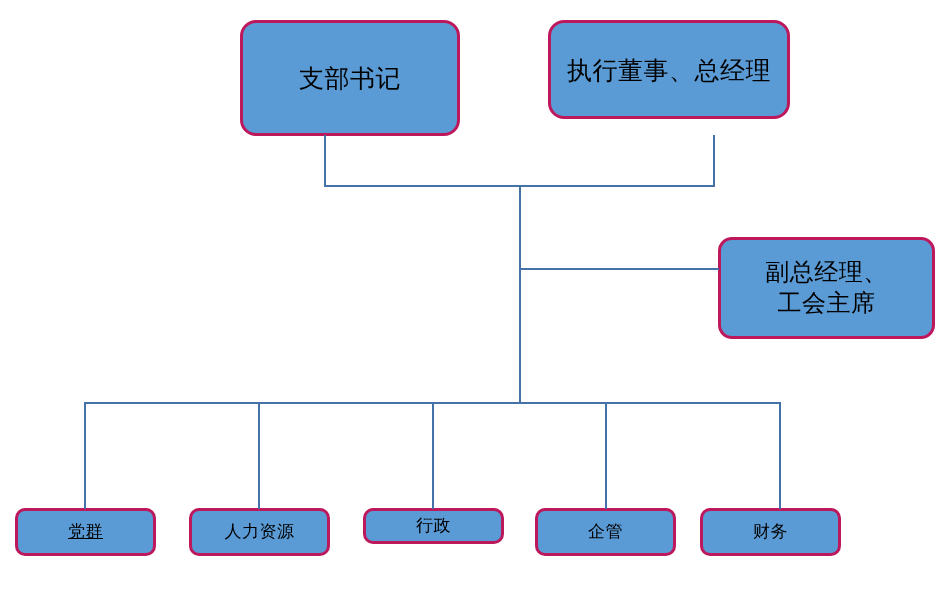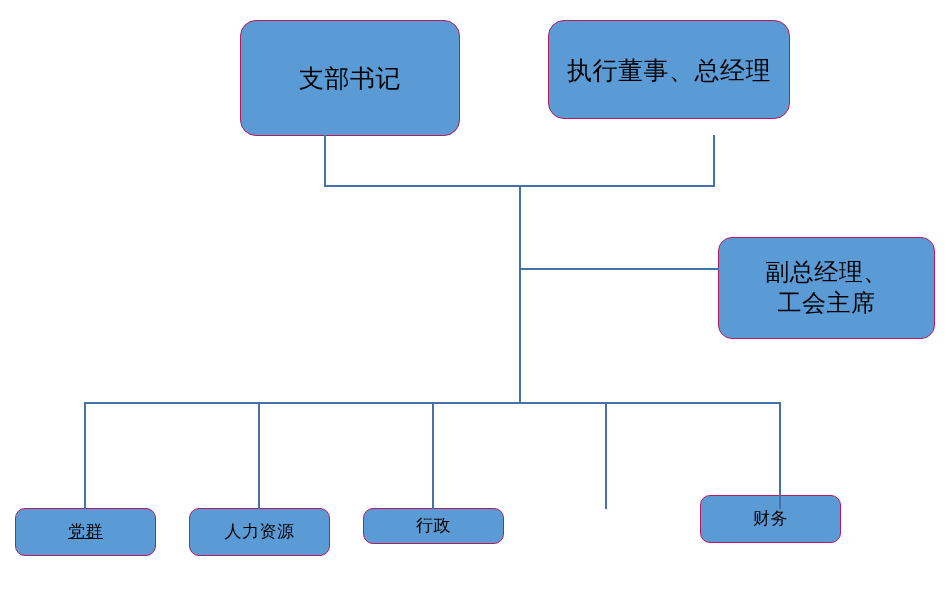--- a/index.html
+++ b/index.html
@@ -14,21 +14,21 @@
     position: relative;
     width: 946px;
     height: 600px;
     background: #ffffff;
     overflow: hidden;
   }
   .node {
     position: absolute;
     box-sizing: border-box;
     background: #5B9BD5;
-    border: 1px solid #be185d;
+    border: 3px solid #be185d;
     border-radius: 12px;
     display: flex;
     align-items: center;
     justify-content: center;
     text-align: center;
     color: #000000;
     line-height: 1.28;
     padding: 2px 6px;
     white-space: pre-line;
     letter-spacing: 0.5px;
@@ -67,22 +67,23 @@
 
   <div class="node level-2" style="left:718px; top:228px; width:217px; height:102px;margin-top:9px;">副总经理、
 工会主席</div>
 
   <div class="node level-3" style="left:15px; top:508px; width:141px; height:48px;text-decoration:underline;">党群</div>
 
   <div class="node level-3" style="left:189px; top:508px; width:141px; height:48px;">人力资源</div>
 
   <div class="node level-3" style="left:363px; top:508px; width:141px; height:36px;">行政</div>
 
+  <div class="node level-3" style="left:535px; top:508px; width:141px; height:48px;">企管</div>
 
-  <div class="node level-3" style="left:700px; top:495px; width:141px; height:48px;">财务</div>
+  <div class="node level-3" style="left:700px; top:508px; width:141px; height:48px;">财务</div>
 
   <div class="connector v" style="left:324px; top:135px; height:51px;"></div>
 
   <div class="connector v" style="left:713px; top:135px; height:51px;"></div>
 
   <div class="connector h" style="left:324px; top:185px; width:391px;"></div>
 
   <div class="connector v" style="left:519px; top:185px; height:219px;"></div>
 
   <div class="connector h" style="left:519px; top:268px; width:200px;"></div>

